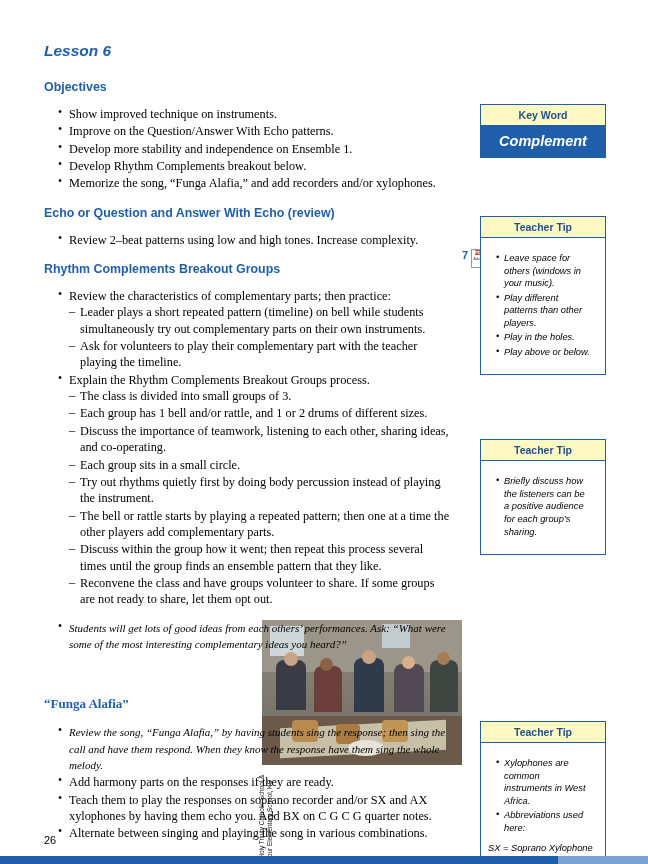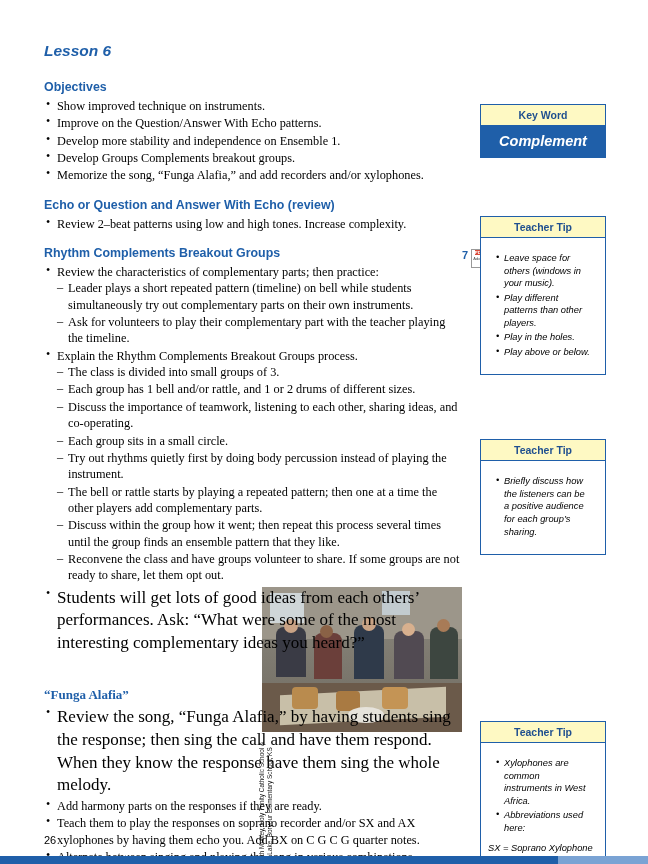--- a/index.html
+++ b/index.html
@@ -47,21 +47,21 @@
   .sec-head.first { margin-top: 0; }
   .quoted-head {
     font-family: "Liberation Serif", serif;
     font-weight: bold;
     font-size: 13px;
     color: #1f5fa9;
     margin: 14px 0 3px 0;
   }
   ul.bullets {
     list-style: none;
-    margin: 0;
+    margin: 12px;
     padding: 0;
   }
   ul.bullets > li {
     position: relative;
     padding-left: 13px;
     font-size: 12.3px;
     line-height: 1.33;
     margin-bottom: 1px;
   }
   ul.bullets > li::before {
@@ -115,22 +115,23 @@
   }
   .credit-text {
     font-family: "Liberation Sans", sans-serif;
     font-size: 6.4px;
     line-height: 1.25;
     color: #111;
     white-space: nowrap;
   }
   .narrow-text {
     width: 128px;
-    font-size: 17px;
+    font-size: 11px;
     line-height: 1.33;
+    font-style: italic;
   }
 
   
   .rail {
     position: absolute;
     left: 480px;
     top: 96px;
     width: 126px;
   }
   .box {
@@ -285,21 +286,21 @@
 
   <div class="main-col">
 
     <div class="lesson-title">Lesson 6</div>
 
     <div class="sec-head first">Objectives</div>
     <ul class="bullets">
       <li><span>Show improved technique on instruments.</span></li>
       <li><span>Improve on the Question/Answer With Echo patterns.</span></li>
       <li><span>Develop more stability and independence on Ensemble 1.</span></li>
-      <li><span>Develop Groups Complements breakout groups.</span></li>
+      <li><span>Develop Rhythm Complements breakout below.</span></li>
       <li><span>Memorize the song, “Funga Alafia,” and add recorders and/or xylophones.</span></li>
     </ul>
 
     <div class="sec-head">Echo or Question and Answer With Echo (review)</div>
     <ul class="bullets">
       <li><span>Review 2–beat patterns using low and high tones. Increase complexity.</span></li>
     </ul>
 
     <div class="sec-head">Rhythm Complements Breakout Groups</div>
     <ul class="bullets">

